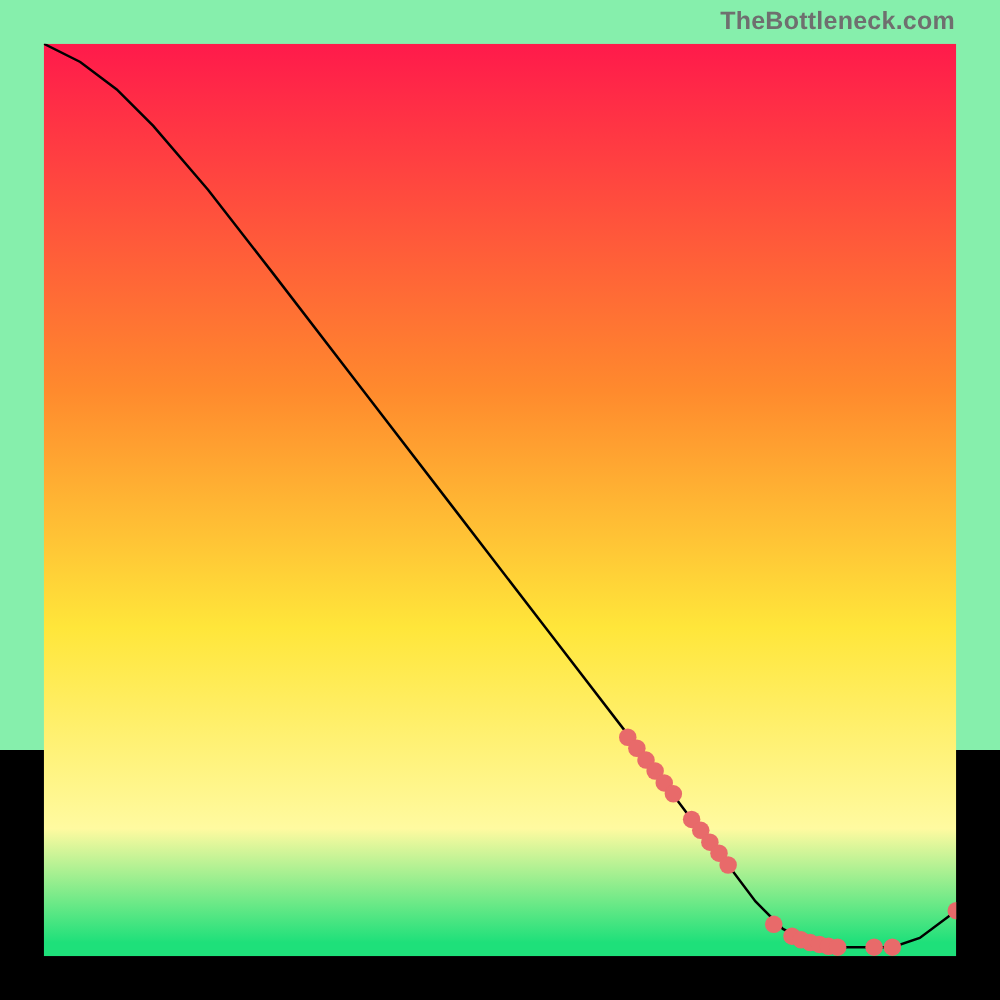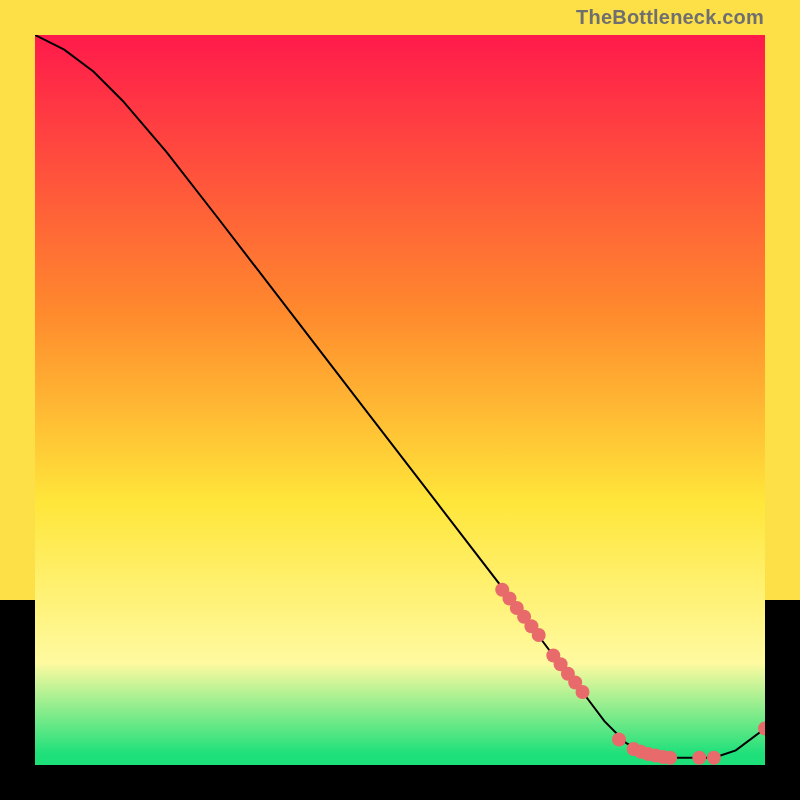--- a/index.html
+++ b/index.html
@@ -8,21 +8,21 @@
     width: 800px;
     height: 800px;
     background: #000;
     overflow: hidden;
     font-family: Arial, Helvetica, sans-serif;
   }
   .stage {
     position: relative;
     width: 800px;
     height: 600px;
-    background: #fde047;
+    background: #86efac;
   }
   .plot {
     position: absolute;
     left: 35px;
     top: 35px;
     width: 730px;
     height: 730px;
   }
   .plot svg {
     display: block;

